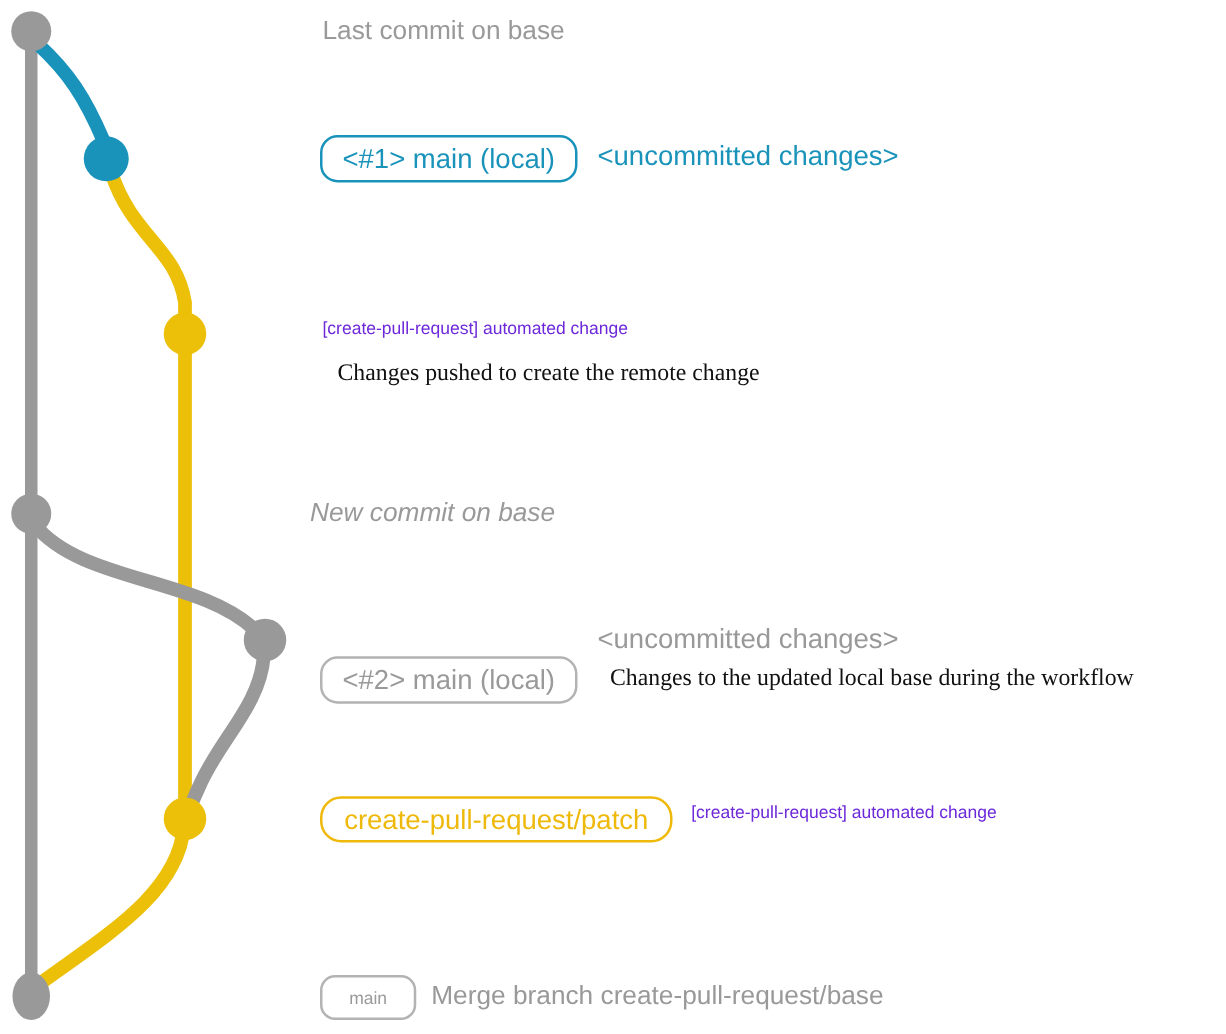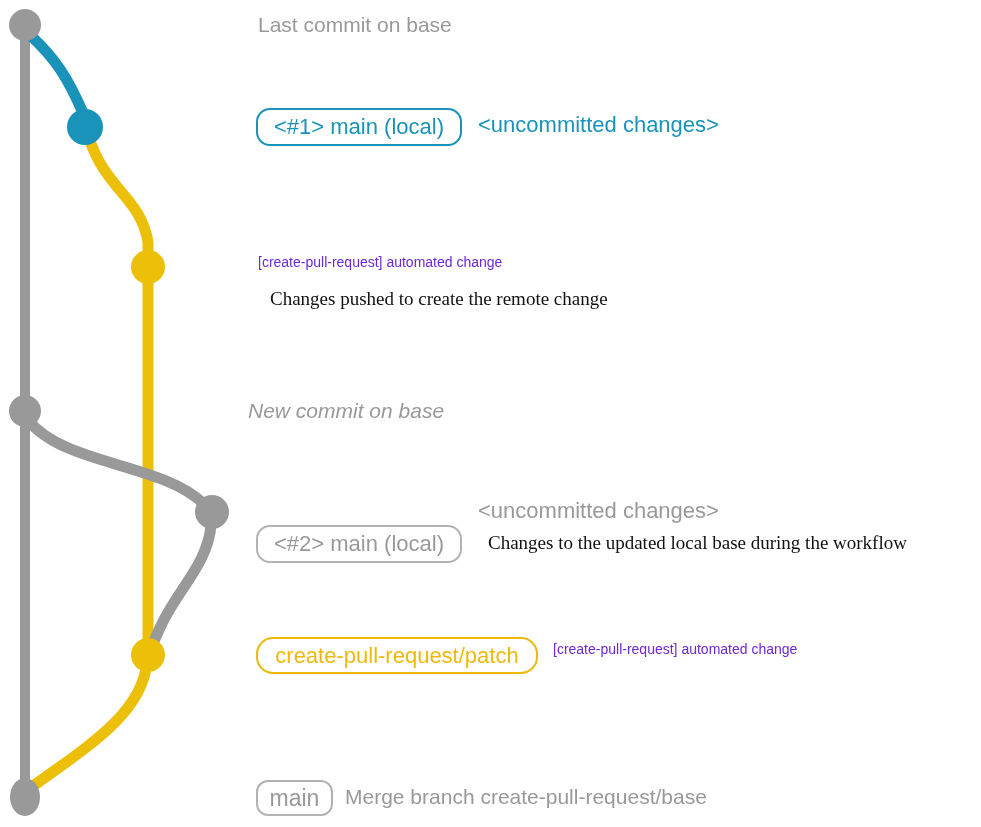--- a/index.html
+++ b/index.html
@@ -82,18 +82,18 @@
     <span>&lt;#2&gt; main (local)</span>
   </div>
   <div class="lbl sans-gray" style="left:478px; top:498px; font-size:22px;">&lt;uncommitted changes&gt;</div>
   <div class="lbl serif-black" style="left:488px; top:532px;">Changes to the updated local base during the workflow</div>
 
   <div class="tag-box tag-yellow" style="left:256px; top:637px; width:282px; height:37px;justify-content:center;">
     <span>create-pull-request/patch</span>
   </div>
   <div class="lbl sans-yellow" style="left:553px; top:641px;">[create-pull-request] automated change</div>
 
-  <div class="tag-box tag-gray" style="left:256px; top:780px; width:77px; height:36px; font-size:23px; border-radius:12px;">
+  <div class="tag-box tag-gray" style="left:256px; top:780px; width:77px; height:36px; font-size:14px; border-radius:12px;">
     <span>main</span>
   </div>
   <div class="lbl sans-gray" style="left:345px; top:785px;">Merge branch create-pull-request/base</div>
 
 </div>
 
 </body></html>

